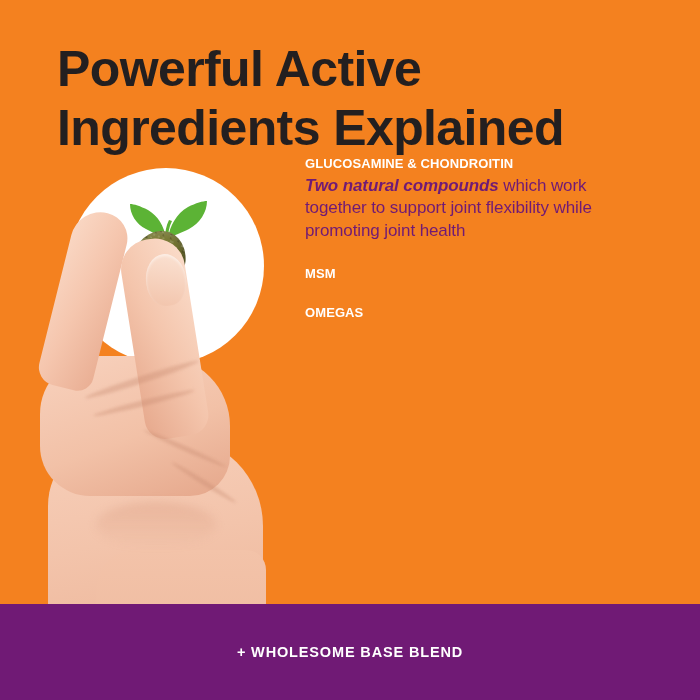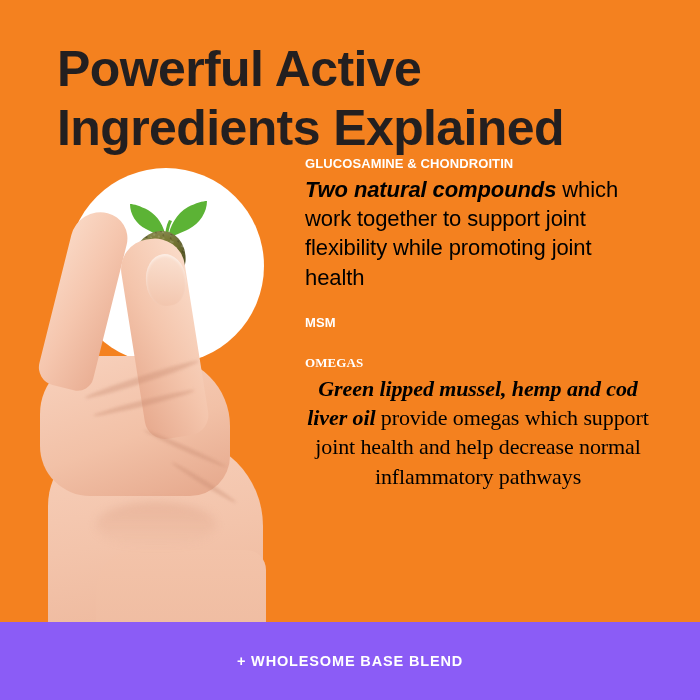--- a/index.html
+++ b/index.html
@@ -127,44 +127,44 @@
   .c3{ left:140px; top:296px; width:90px;  height:5px; transform:rotate(24deg); }
   .c4{ left:166px; top:330px; width:76px;  height:5px; transform:rotate(32deg); }
 
   
   .text-col{
     position:absolute;
     left:305px; top:155px;
     width:346px;
   }
   .ing-block{ margin-bottom:22px; }
-  .ing-block:last-child{ margin-bottom:4px;font-family:Liberation Serif, serif; }
+  .ing-block:last-child{ margin-bottom:4px; }
   .ing-heading{
     color:#FFFFFF;
     font-size:13px;
     font-weight:bold;
     letter-spacing:.1px;
     line-height:1.35;
     margin-bottom:2px;
   }
   .ing-body{
-    color:#000000;
-    font-size:22px;
+    color:#701a75;
+    font-size:17px;
     line-height:1.34;
     letter-spacing:-0.1px;
   }
   .ing-body b{ font-weight:bold; font-style:italic; }
   .block-omegas .ing-body{ text-align:center; }
 
   
   .footer-bar{
     position:absolute;
     left:0; bottom:0;
-    width:700px; height:78px;
-    background:#8b5cf6;
+    width:700px; height:96px;
+    background:#701a75;
     display:flex;
     align-items:center;
     justify-content:center;
   }
   .footer-text{
     color:#FFFFFF;
     font-size:14.5px;
     font-weight:bold;
     letter-spacing:.85px;
   }
@@ -208,20 +208,19 @@
     <div class="ing-heading">GLUCOSAMINE &amp; CHONDROITIN</div>
     <p class="ing-body"><b>Two natural compounds</b><span> which work together to support joint flexibility while promoting joint health</span></p>
   </div>
 
   <div class="ing-block block-msm">
     <div class="ing-heading">MSM</div>
   </div>
 
   <div class="ing-block block-omegas">
     <div class="ing-heading">OMEGAS</div>
-    <p class="ing-body"><b>Green lipped mussel, hemp and cod liver oil</b><span> provide omegas which support joint health and help decrease normal inflammatory pathways</span></p>
   </div>
 
 </div>
 
 <div class="footer-bar">
   <span class="footer-text">+ WHOLESOME BASE BLEND</span>
 </div>
 
 </body></html>

